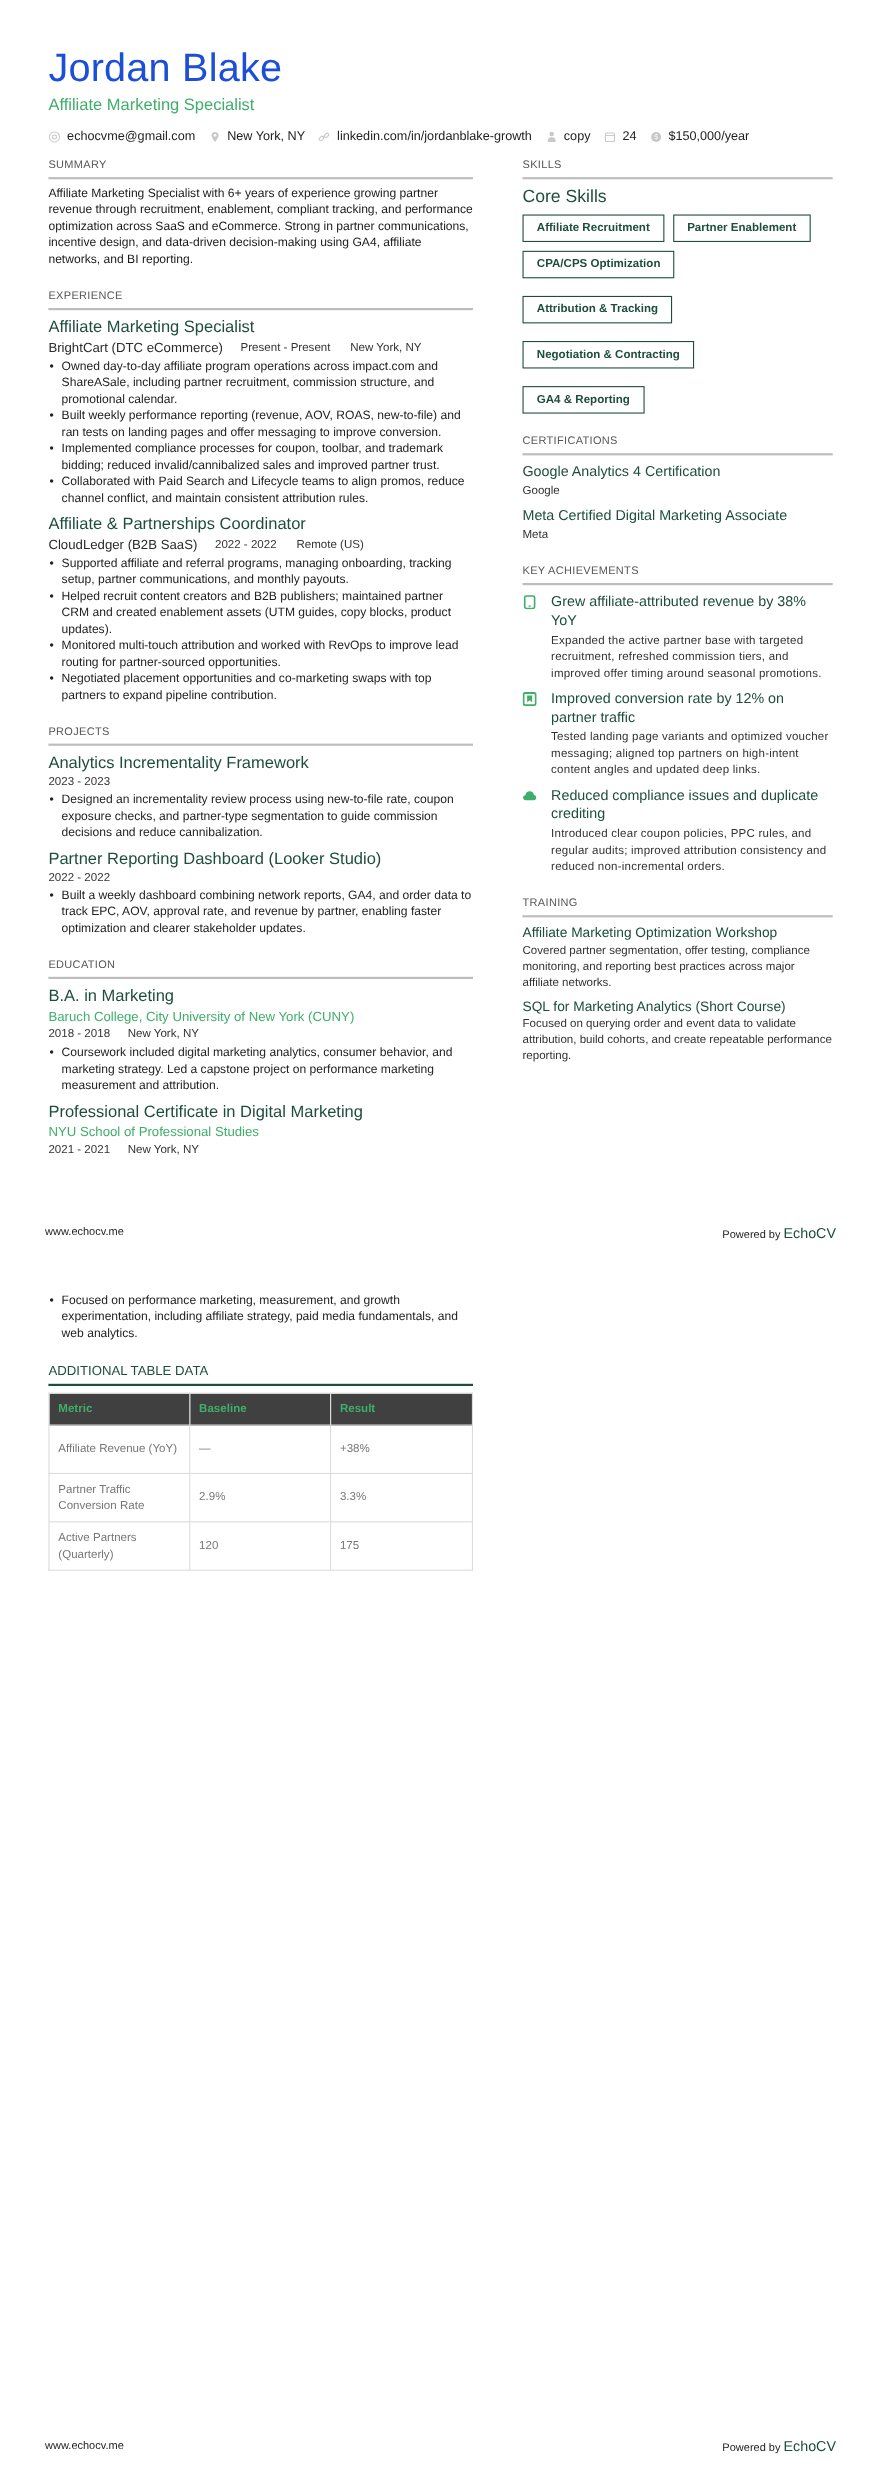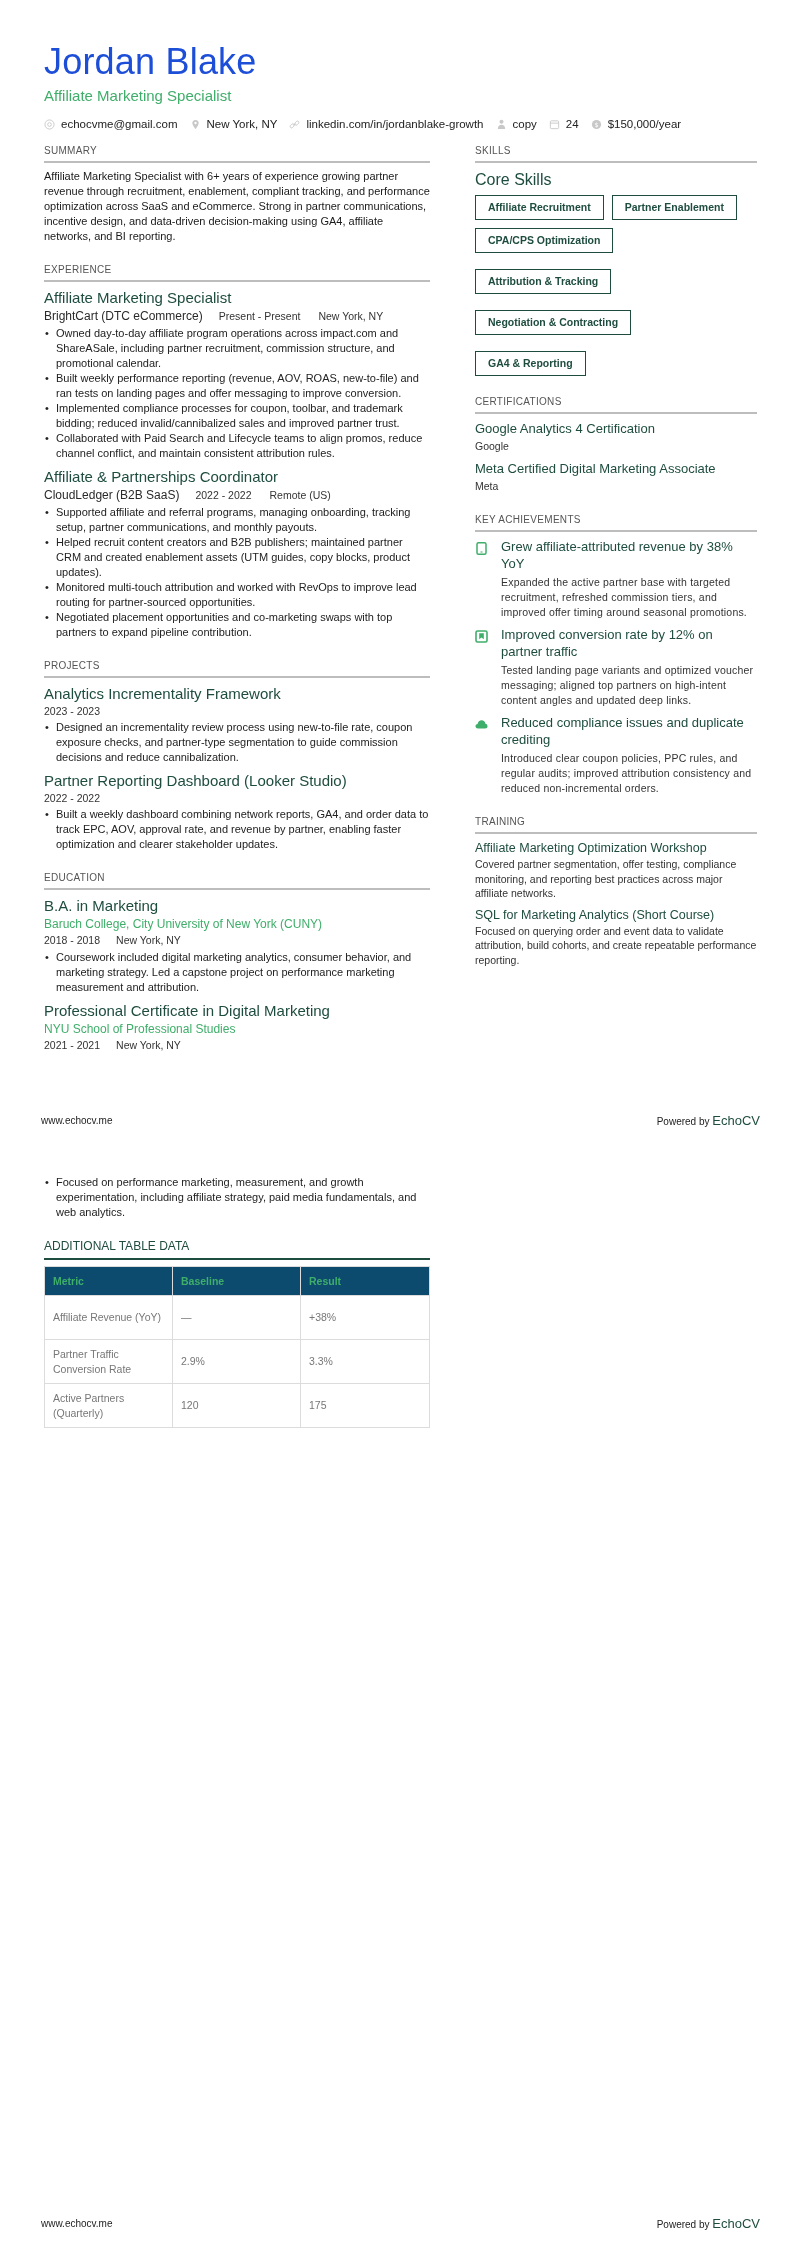--- a/index.html
+++ b/index.html
@@ -52,21 +52,21 @@
   .train-name { font-size: 12.5px; color: #1e4d3f; line-height: 17px; margin-top: 2px; }
   .train-desc { font-size: 10.5px; color: #333; line-height: 14.5px; margin-bottom: 6px; }
 
   .footer { position: absolute; left: 41px; right: 34px; display: flex; justify-content: space-between; align-items: center; font-size: 10px; color: #222; }
   .footer .brand { font-size: 13px; color: #1e4d3f; }
   .footer .powered { font-size: 10px; }
 
   .p2-content { position: absolute; left: 44px; top: 1173px; width: 386px; }
   .table-head { font-size: 12px; color: #1e4d3f; text-transform: uppercase; padding-bottom: 4px; border-bottom: 2px solid #1e4d3f; margin-top: 18px; margin-bottom: 6px; line-height: 16px; }
   table.metrics { width: 386px; border-collapse: collapse; font-size: 10.5px; }
-  table.metrics th { background: #0c4a6e; color: #3fae6a; font-weight: 700; text-align: left; padding: 8px 8px; border: 1px solid #dcdcdc; height: 28px; }
+  table.metrics th { background: #404040; color: #3fae6a; font-weight: 700; text-align: left; padding: 8px 8px; border: 1px solid #dcdcdc; height: 28px; }
   table.metrics td { color: #777; padding: 6px 8px; border: 1px solid #dcdcdc; height: 44px; line-height: 15px; vertical-align: middle; }
   table.metrics td:first-child { width: 128px; }
   table.metrics td:nth-child(2) { width: 128px; }
 </style>
 </head>
 <body>
 
 <div class="page page1">
 
   <div class="header">

